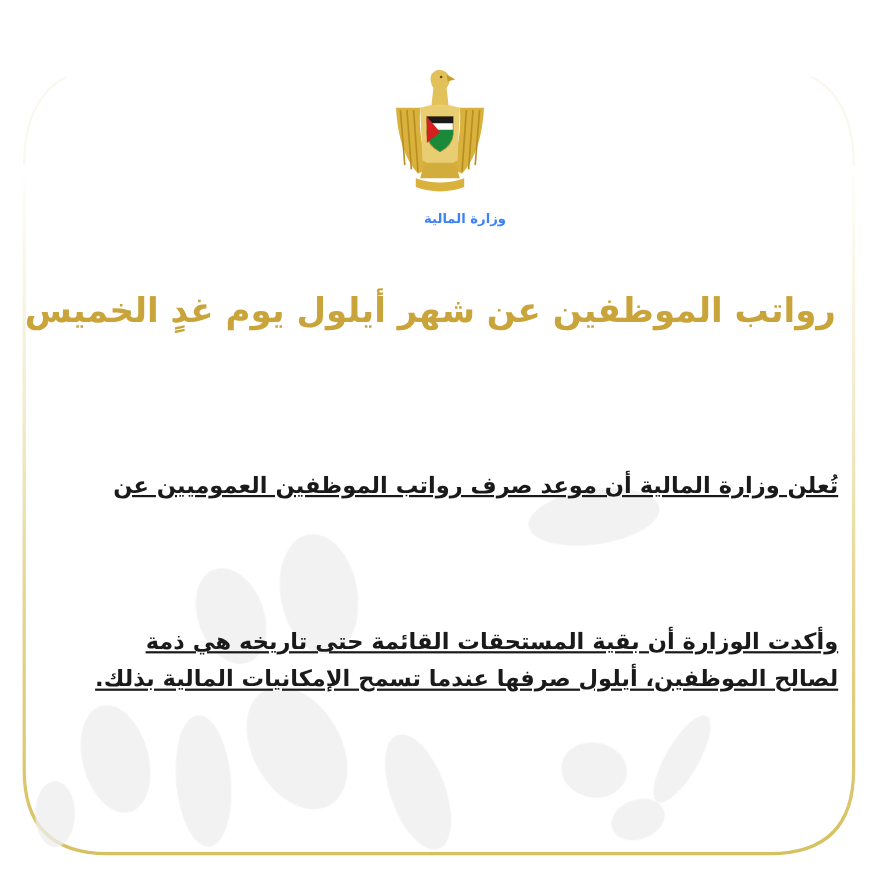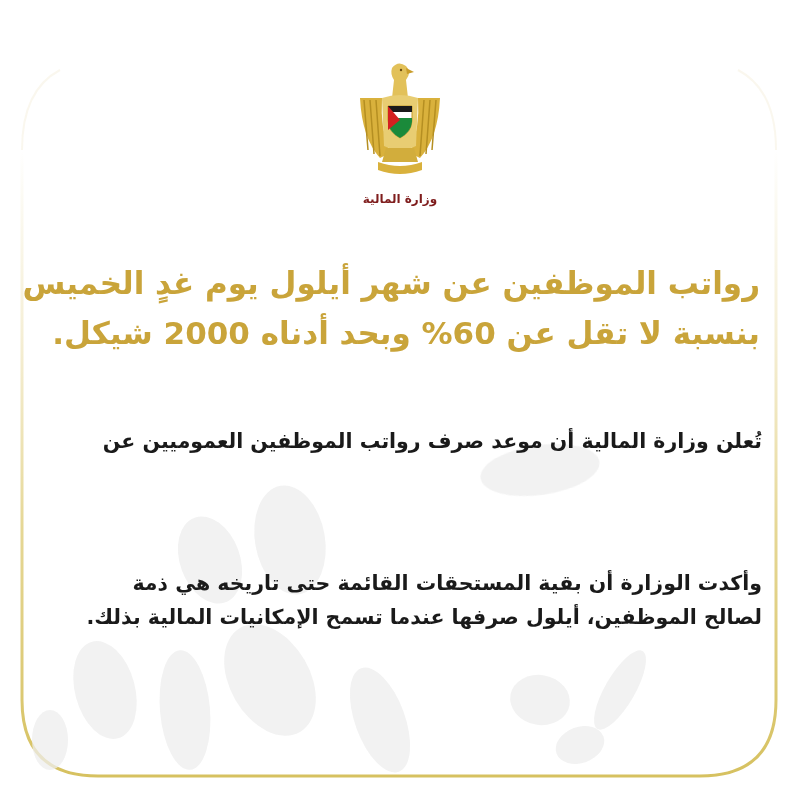--- a/index.html
+++ b/index.html
@@ -28,24 +28,23 @@
       left: 350px;
       top: 58px;
       width: 100px;
       text-align: center;
     }
     .ministry-name {
       position: absolute;
       left: 340px;
       top: 192px;
       width: 120px;
-      text-align: center;
       font-size: 12px;
       font-weight: bold;
-      color: #7f1d1d;
+      color: #3b82f6;
       direction: rtl;
     }
     .headline {
       position: absolute;
       left: 50px;
       top: 258px;
       width: 710px;
       direction: rtl;
       text-align: center;
       font-size: 31px;
@@ -57,20 +56,21 @@
     .body-block {
       position: absolute;
       left: 40px;
       width: 722px;
       direction: rtl;
       text-align: justify;
       font-size: 20.5px;
       line-height: 34px;
       font-weight: bold;
       color: #1a1a1a;
+      text-decoration: underline;
     }
     .body-block div { white-space: nowrap; }
     .p1 { top: 424px; }
     .p2 { top: 554px; margin-top: 12px; }
     .line-right { text-align: right; }
   </style>
 </head>
 <body>
 
 <svg class="frame-svg" width="800" height="800" viewBox="0 0 800 800">
@@ -124,21 +124,20 @@
     <path d="M 38 48 L 50 62 L 38 72 Z" fill="#d42020"></path>
 
     <path d="M 28 104 Q 50 112 72 104 L 72 112 Q 50 120 28 112 Z" fill="#d9b13c"></path>
   </svg>
 </div>
 
 <div class="ministry-name">وزارة المالية</div>
 
 <div class="headline">
   <div>رواتب الموظفين عن شهر أيلول يوم غدٍ الخميس</div>
-  <div>بنسبة لا تقل عن 60% وبحد أدناه 2000 شيكل.</div>
 </div>
 
 <div class="body-block p1">
   <div>تُعلن وزارة المالية أن موعد صرف رواتب الموظفين العموميين عن</div>
 </div>
 
 <div class="body-block p2">
   <div>وأكدت الوزارة أن بقية المستحقات القائمة حتى تاريخه هي ذمة</div>
   <div class="line-right">لصالح الموظفين، أيلول صرفها عندما تسمح الإمكانيات المالية بذلك.</div>
 </div>

